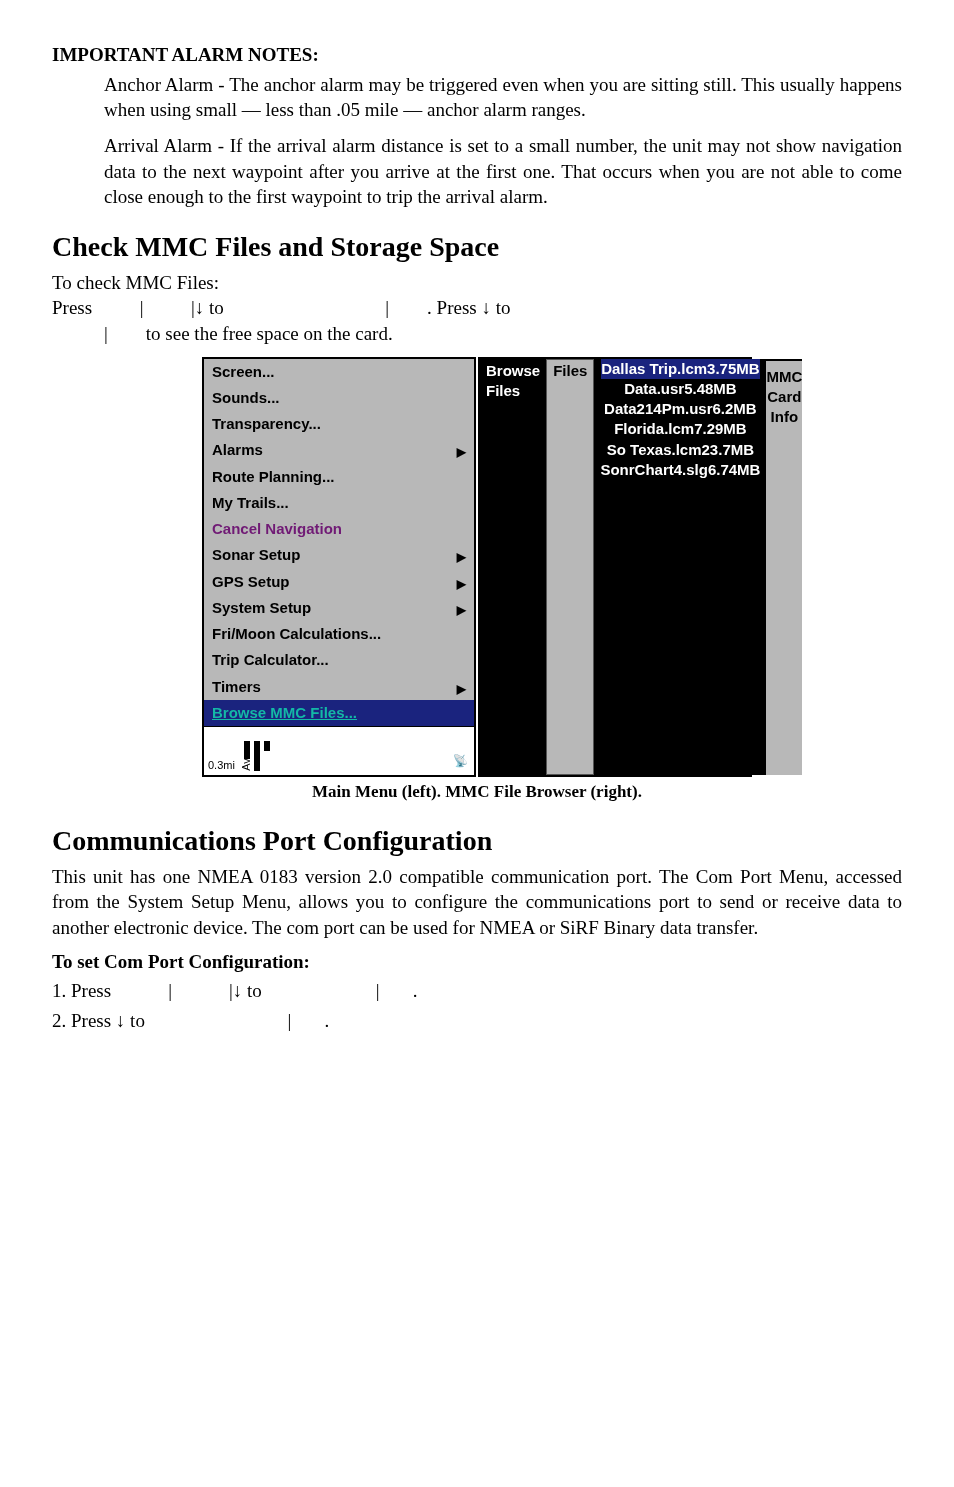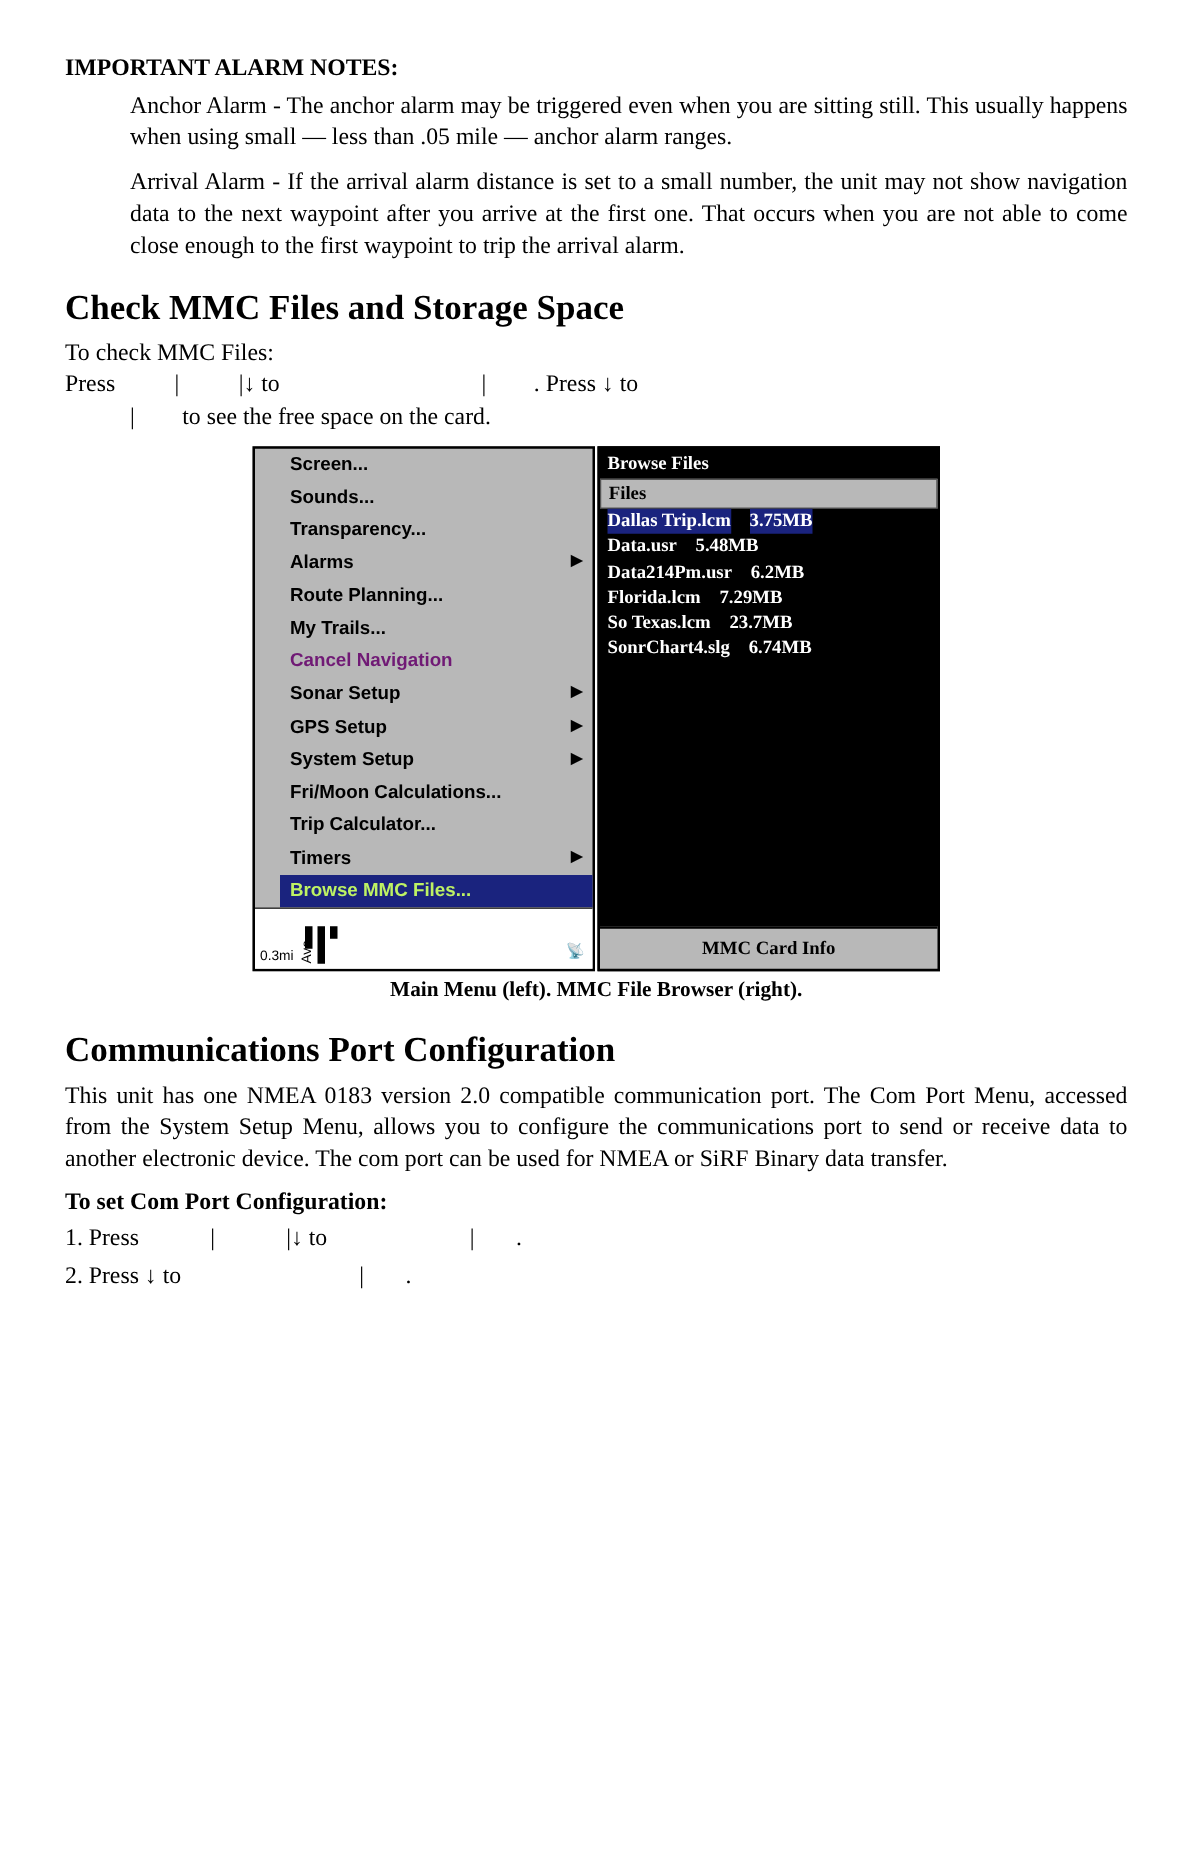--- a/index.html
+++ b/index.html
@@ -42,25 +42,24 @@
     font-family: Arial, sans-serif;
     font-size: 15px;
     position: relative;
   }
   .menu-panel .item {
     padding: 3px 8px;
     color: #000;
     font-weight: bold;
     display: flex;
     justify-content: space-between;
-    align-items: flex-start;
-    margin-left: 20px;
+    align-items: flex-end;
   }
   .menu-panel .item.disabled { color: #701a75; }
-  .menu-panel .item.selected { background: #1a237e; color: #bef264; }
+  .menu-panel .item.selected { background: #1a237e; color: #14b8a6; text-decoration: underline; }
   .menu-panel .arrow { font-size: 12px; }
   .menu-bottom {
     height: 48px;
     background: #fff;
     border-top: 1px solid #000;
     position: relative;
   }
   .menu-bottom .bars {
     position: absolute;
     left: 40px; bottom: 4px;
@@ -76,42 +75,41 @@
     position: absolute; left: 50px; bottom: 4px; font-size: 11px;
     transform: rotate(-90deg); transform-origin: left bottom;
   }
   .menu-bottom .sat {
     position: absolute; right: 6px; bottom: 6px; font-size: 12px;
   }
   .browser-panel {
     width: 270px;
     border: 2px solid #000;
     background: #000;
-    font-family: Liberation Serif, serif;
+    font-family: Liberation Sans, sans-serif;
     font-size: 15px;
     display: flex;
-    flex-direction: column;
+    flex-direction: row;
   }
   .browser-panel .title {
     background: #000; color: #fff; font-weight: bold;
     padding: 2px 6px;
   }
   .browser-panel .files-header {
     background: #b8b8b8; color: #000; font-weight: bold;
     padding: 1px 6px; border: 1px solid #555;
   }
   .browser-panel .file-list {
     background: #000; color: #fff; font-weight: bold;
     padding: 0 6px 2px 6px;
     flex: 1;
   }
   .browser-panel .file-row {
-    display: flex; justify-content: flex-start;
+    display: flex; justify-content: center;
     padding: 0;
-    gap: 15px;
   }
   .browser-panel .file-row.sel .fname,
   .browser-panel .file-row.sel .fsize { background: #1a237e; }
   .browser-panel .cardinfo {
     background: #b8b8b8; color: #000; font-weight: bold;
     text-align: center; padding: 6px 0;
     border-top: 2px solid #000;
   }
   .caption {
     text-align: center;

